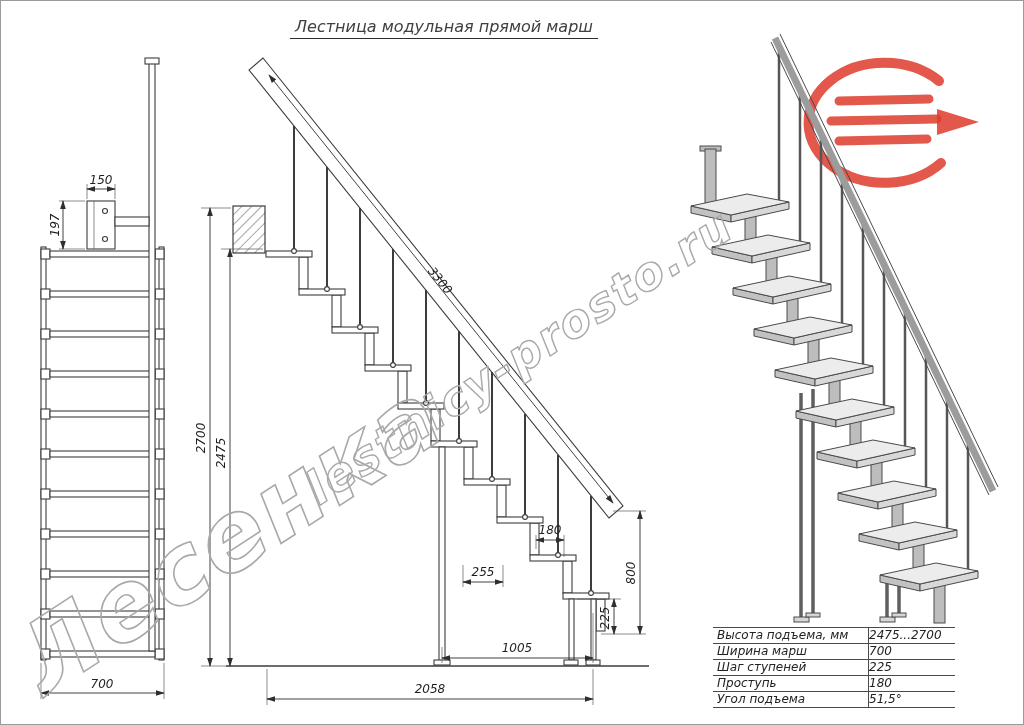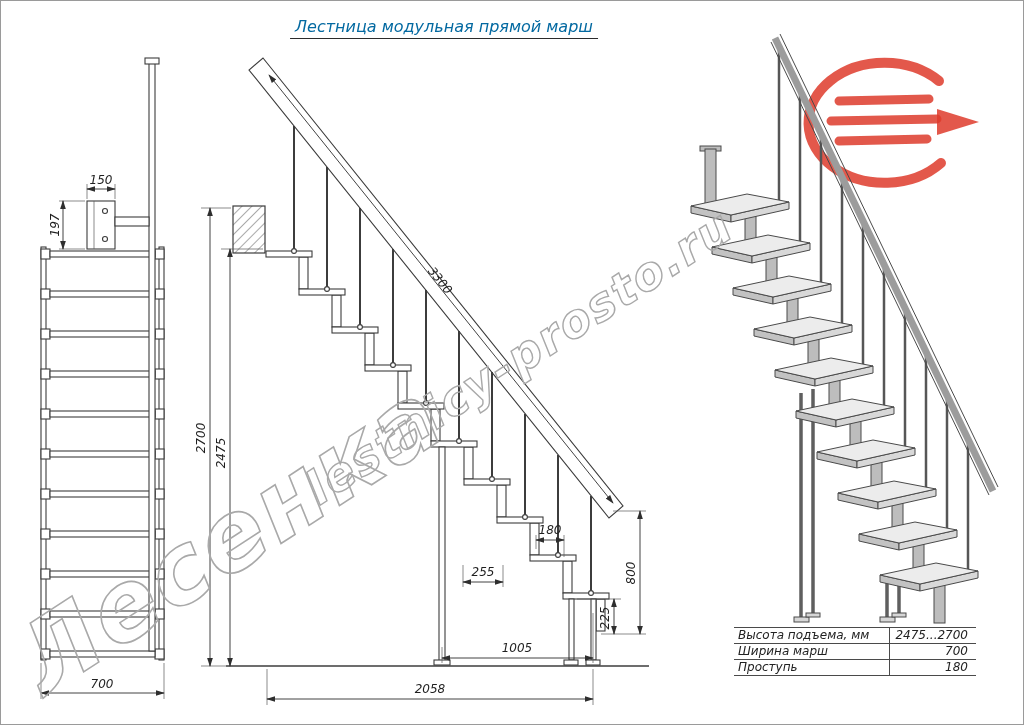--- a/index.html
+++ b/index.html
@@ -1,19 +1,19 @@
 <!DOCTYPE html>
 <html><head>
 <meta charset="utf-8">
 <style>
   html,body{margin:0;padding:0;background:#ffffff;}
   .sheet{position:relative;width:1022px;height:723px;border:1px solid #9a9a9a;background:#fff;
          font-family:"DejaVu Sans",sans-serif;overflow:hidden;}
   .title{position:absolute;top:16px;left:443px;transform:translateX(-50%);font-style:italic;
-         font-size:16px;color:#0369a1;border-bottom:1px solid #2b2b2b;padding:0 5px 2px;white-space:nowrap;}
+         font-size:16px;color:#404040;border-bottom:1px solid #2b2b2b;padding:0 5px 2px;white-space:nowrap;}
   .cnv{position:absolute;left:0;top:0;}
   .objf{stroke:#3c3c3c;stroke-width:1.1;fill:#ffffff;}
   .ext{stroke:#5a5a5a;stroke-width:0.7;fill:none;}
   .dim{stroke:#2e2e2e;stroke-width:0.9;fill:none;marker-start:url(#arr);marker-end:url(#arr);}
   .dimtxt{font-style:italic;font-size:12px;fill:#1f1f1f;text-anchor:middle;}
   .bal{stroke:#3c3c3c;stroke-width:2;}
   .bal3d{stroke:#565656;stroke-width:2.5;}
   .treadtop{fill:#ececec;stroke:#4a4a4a;stroke-width:1;}
   .treadside{fill:#c2c2c2;stroke:#4a4a4a;stroke-width:1;}
   .treadfront{fill:#d8d8d8;stroke:#4a4a4a;stroke-width:1;}
@@ -21,25 +21,25 @@
   .leg3d{stroke:#5f5f5f;stroke-width:3.5;}
   .foot{fill:#d6d6d6;stroke:#4a4a4a;stroke-width:1;}
   .rail{stroke:#9c9c9c;stroke-width:7;}
   .railedge{stroke:#4a4a4a;stroke-width:1;}
   .logoarc{stroke:#de3b2c;stroke-width:10;fill:none;opacity:.85;stroke-linecap:round;}
   .logobar{stroke:#de3b2c;stroke-width:9;opacity:.85;stroke-linecap:round;}
   .logotri{fill:#de3b2c;opacity:.85;}
   .wm{font-style:italic;font-weight:bold;fill:none;stroke:#a9a9a9;}
   .wmbig{font-size:96px;stroke-width:1.6;letter-spacing:3px;}
   .wmsite{font-size:46px;stroke-width:1.4;letter-spacing:2px;}
-  .spec{position:absolute;left:733px;top:626px;width:242px;font-style:italic;font-size:12px;
+  .spec{position:absolute;left:712px;top:626px;width:242px;font-style:italic;font-size:12px;
         color:#222;border-top:1px solid #4a4a4a;}
   .spec-row{display:flex;border-bottom:1px solid #4a4a4a;height:15px;line-height:14px;}
   .spec-label{flex:1;padding-left:4px;white-space:nowrap;}
-  .spec-value{width:78px;text-align:right;padding-right:8px;border-left:1px solid #4a4a4a;white-space:nowrap;}
+  .spec-value{width:78px;padding-right:8px;border-left:1px solid #4a4a4a;white-space:nowrap;}
 </style>
 </head>
 <body>
 
 <div class="sheet">
 
   <div class="title">Лестница модульная прямой марш</div>
 
   <svg class="cnv" width="1022" height="723" viewBox="0 0 1022 723">
     <defs>
@@ -283,18 +283,26 @@
   <div class="spec">
     <div class="spec-row">
       <div class="spec-label">Высота подъема, мм</div>
       <div class="spec-value">2475...2700</div>
     </div>
     <div class="spec-row">
       <div class="spec-label">Ширина марш</div>
       <div class="spec-value">700</div>
     </div>
     <div class="spec-row">
+      <div class="spec-label">Шаг ступеней</div>
+      <div class="spec-value">225</div>
+    </div>
+    <div class="spec-row">
       <div class="spec-label">Проступь</div>
       <div class="spec-value">180</div>
     </div>
+    <div class="spec-row">
+      <div class="spec-label">Угол подъема</div>
+      <div class="spec-value">51,5°</div>
+    </div>
   </div>
 
 </div>
 
 </body></html>

